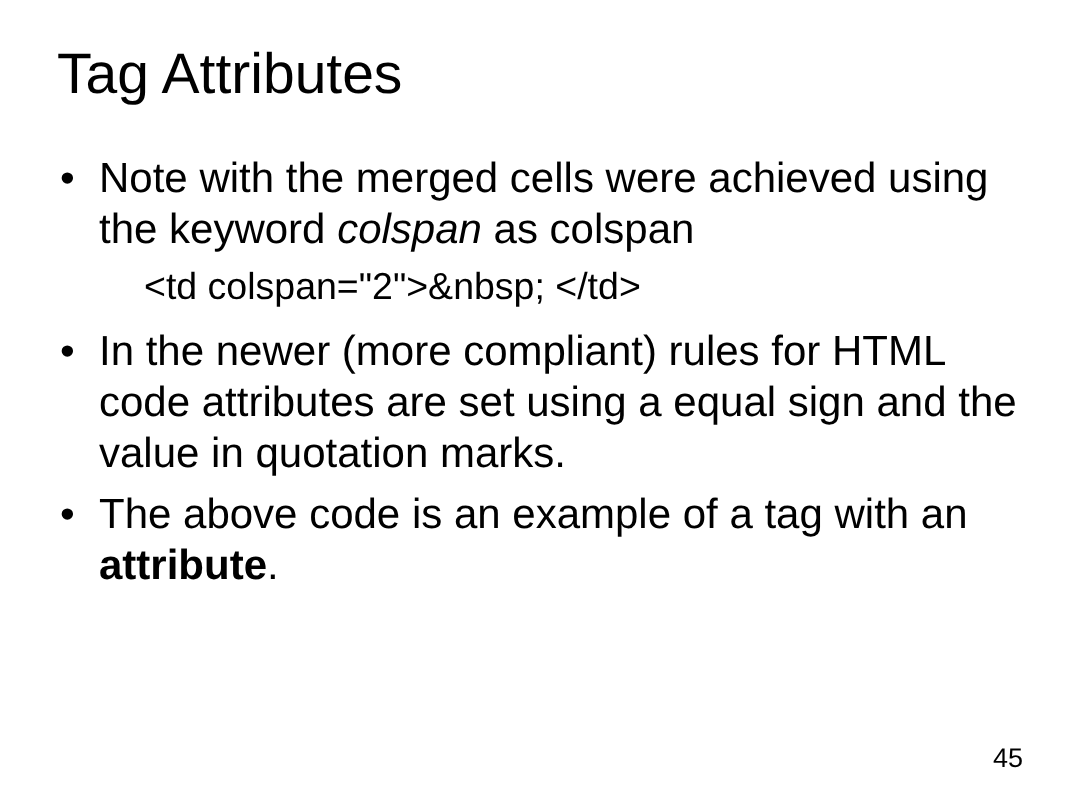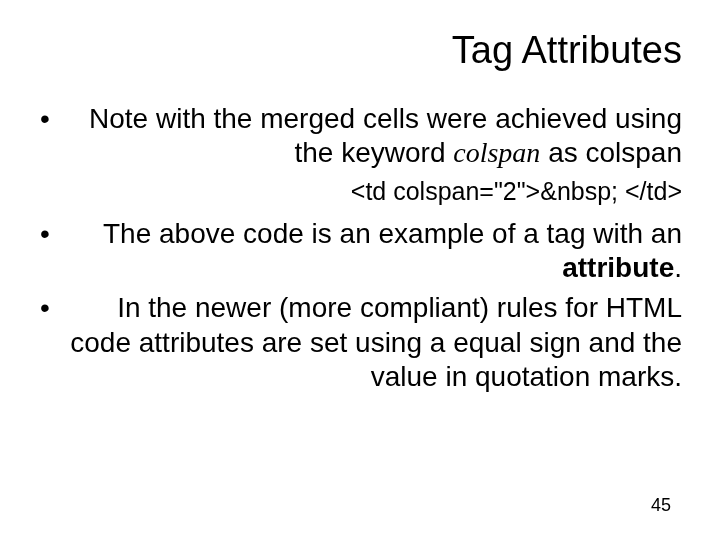--- a/index.html
+++ b/index.html
@@ -11,21 +11,20 @@
       font-family: Arial, Helvetica, sans-serif;
       color: #000000;
       position: relative;
       box-sizing: border-box;
     }
     .slide {
       padding: 28px 38px 20px 38px;
       box-sizing: border-box;
       height: 100%;
       position: relative;
-      text-align: right;
     }
     .title {
       font-size: 38px;
       font-weight: 400;
       margin: 0 0 28px 0;
       line-height: 1.2;
     }
     .bullets {
       list-style: none;
       padding: 0;
@@ -47,49 +46,48 @@
     }
     .sub {
       font-size: 25px;
       padding-left: 58px;
       margin-top: 4px;
       margin-bottom: 10px;
       line-height: 1.25;
     }
     .italic {
       font-style: italic;
-      font-family: Liberation Serif, serif;
     }
     .bold {
       font-weight: bold;
     }
     .page-number {
       position: absolute;
       bottom: 24px;
-      right: 49px;
+      right: 38px;
       font-size: 18px;
     }
   </style>
 </head>
 <body>
 
 <div class="slide">
   <h1 class="title">Tag Attributes</h1>
 
   <ul class="bullets">
     <li>
       <span>Note with the merged cells were achieved using the keyword </span><span class="italic">colspan</span><span> as colspan</span>
     </li>
   </ul>
 
   <div class="sub">&lt;td colspan="2"&gt;&amp;nbsp; &lt;/td&gt;</div>
 
   <ul class="bullets">
     <li>
-      <span>The above code is an example of a tag with an </span><span class="bold">attribute</span><span>.</span>
+      <span>In the newer (more compliant) rules for HTML code attributes are set using a equal sign and the value in quotation marks.</span>
     </li>
     <li>
-      <span>In the newer (more compliant) rules for HTML code attributes are set using a equal sign and the value in quotation marks.</span>
+      <span>The above code is an example of a tag with an </span><span class="bold">attribute</span><span>.</span>
     </li>
   </ul>
 
   <div class="page-number">45</div>
 </div>
 
 </body></html>

